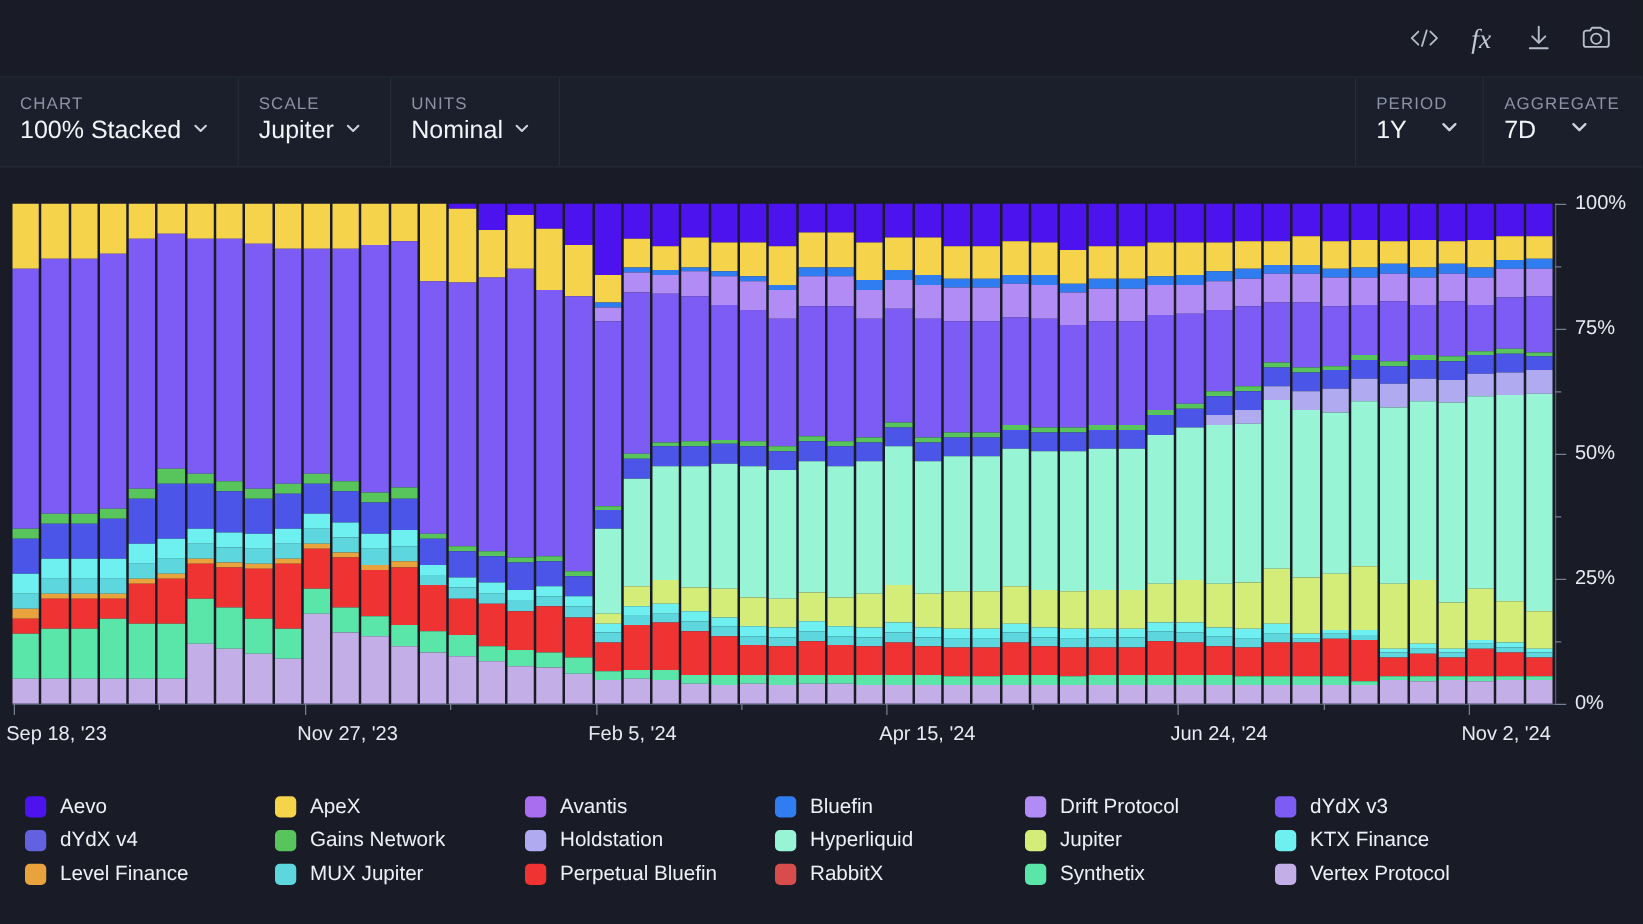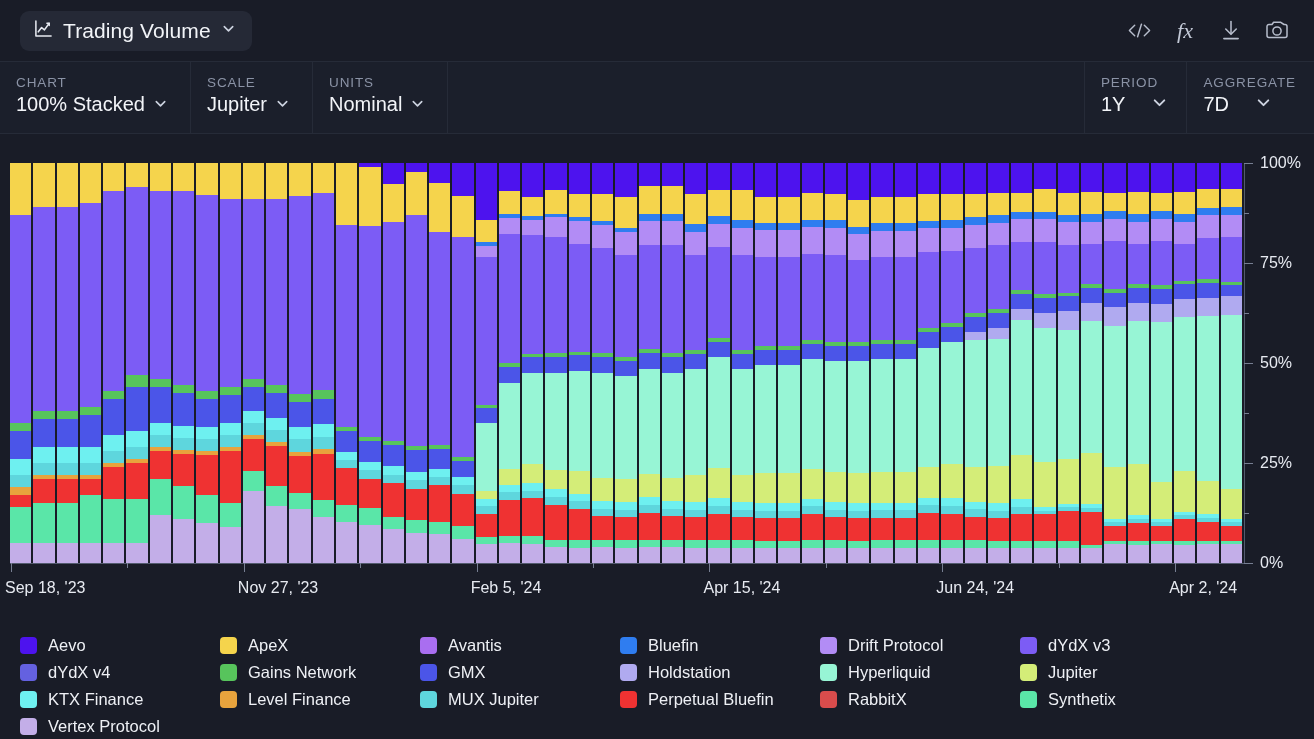--- a/index.html
+++ b/index.html
@@ -179,35 +179,20 @@
   }
   .leg-label {
     color: #eef0f5; font-size: 16.5px;
     white-space: nowrap; overflow: hidden; text-overflow: ellipsis;
   }
 </style>
 </head>
 <body>
 
 <div id="topbar">
-  <div id="title-chip">
-    <span class="tline">
-      <svg width="19" height="19" viewBox="0 0 20 20" fill="none" stroke="#e7eaf1" stroke-width="1.6" stroke-linecap="round" stroke-linejoin="round">
-        <path d="M2 2v16h16"></path>
-          <path d="M4.5 13.5l3.5-4.5 3 2.5 5-7"></path>
-          <path d="M16 4.5h-2.4M16 4.5v2.4"></path>
-      </svg>
-    </span>
-    <span id="title-text">Trading Volume</span>
-    <span class="chev">
-      <svg width="15" height="15" viewBox="0 0 16 16" fill="none" stroke="#cdd3e0" stroke-width="1.7" stroke-linecap="round" stroke-linejoin="round">
-          <path d="M3.5 6l4.5 4.5L12.5 6"></path>
-        </svg>
-    </span>
-  </div>
 
   <div id="top-actions">
     <div class="icon-btn">
       <svg width="25" height="19" viewBox="0 0 26 18" fill="none" stroke="#b7bdcc" stroke-width="1.5" stroke-linecap="round" stroke-linejoin="round">
         <path d="M8 3.5L2.5 9 8 14.5"></path>
           <path d="M18 3.5L23.5 9 18 14.5"></path>
           <path d="M15 2.5l-4 13"></path>
       </svg>
     </div>
     <div class="icon-btn" id="fx-btn">
@@ -1102,21 +1087,21 @@
       <div class="xtick minor" style="left: 583.075px;"></div>
       <div class="xtick minor" style="left: 815.906px;"></div>
       <div class="xtick minor" style="left: 1048.74px;"></div>
     </div>
   <div id="xlabels">
       <div class="xlabel" style="left: 5px;">Sep 18, '23</div>
       <div class="xlabel" style="left: 237.83px;">Nov 27, '23</div>
       <div class="xlabel" style="left: 470.66px;">Feb 5, '24</div>
       <div class="xlabel" style="left: 703.491px;">Apr 15, '24</div>
       <div class="xlabel" style="left: 936.321px;">Jun 24, '24</div>
-      <div class="xlabel" style="left: 1169.15px;">Apr 2, '24</div>
+      <div class="xlabel" style="left: 1169.15px;">Nov 2, '24</div>
     </div>
 </div>
 
 <div id="legend">
     <div class="leg-item">
       <span class="swatch" style="background: rgb(77, 19, 238);"></span>
       <span class="leg-label">Aevo</span>
     </div>
     <div class="leg-item">
       <span class="swatch" style="background: rgb(245, 212, 76);"></span>
@@ -1140,24 +1125,20 @@
     </div>
     <div class="leg-item">
       <span class="swatch" style="background: rgb(100, 97, 224);"></span>
       <span class="leg-label">dYdX v4</span>
     </div>
     <div class="leg-item">
       <span class="swatch" style="background: rgb(87, 196, 92);"></span>
       <span class="leg-label">Gains Network</span>
     </div>
     <div class="leg-item">
-      <span class="swatch" style="background: rgb(75, 85, 232);"></span>
-      <span class="leg-label">GMX</span>
-    </div>
-    <div class="leg-item">
       <span class="swatch" style="background: rgb(176, 170, 240);"></span>
       <span class="leg-label">Holdstation</span>
     </div>
     <div class="leg-item">
       <span class="swatch" style="background: rgb(151, 245, 213);"></span>
       <span class="leg-label">Hyperliquid</span>
     </div>
     <div class="leg-item">
       <span class="swatch" style="background: rgb(212, 237, 120);"></span>
       <span class="leg-label">Jupiter</span>

